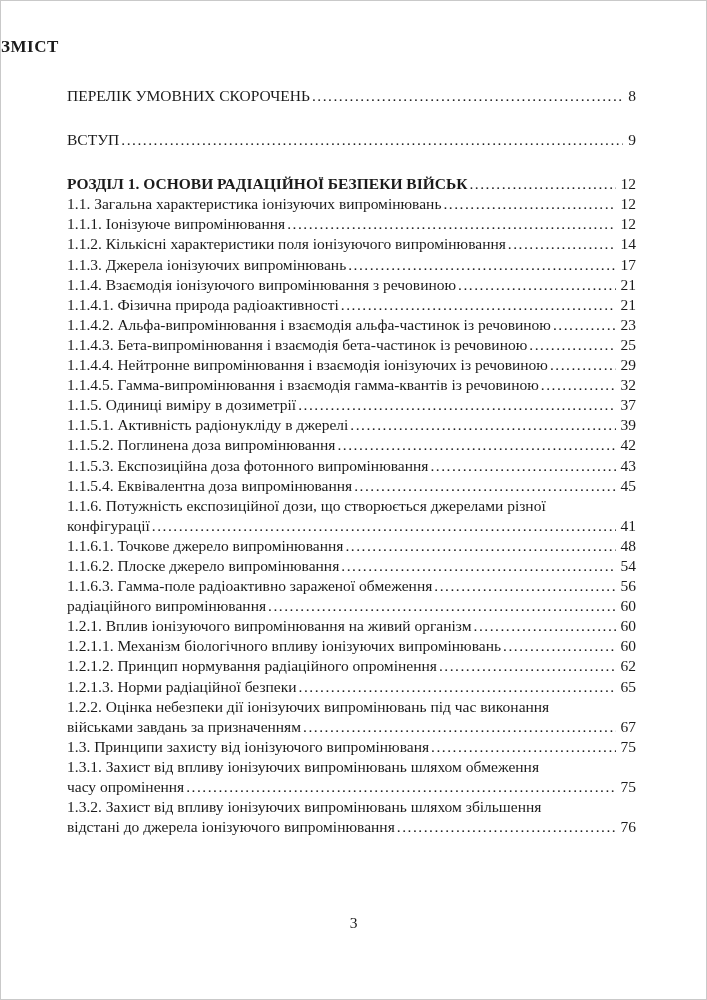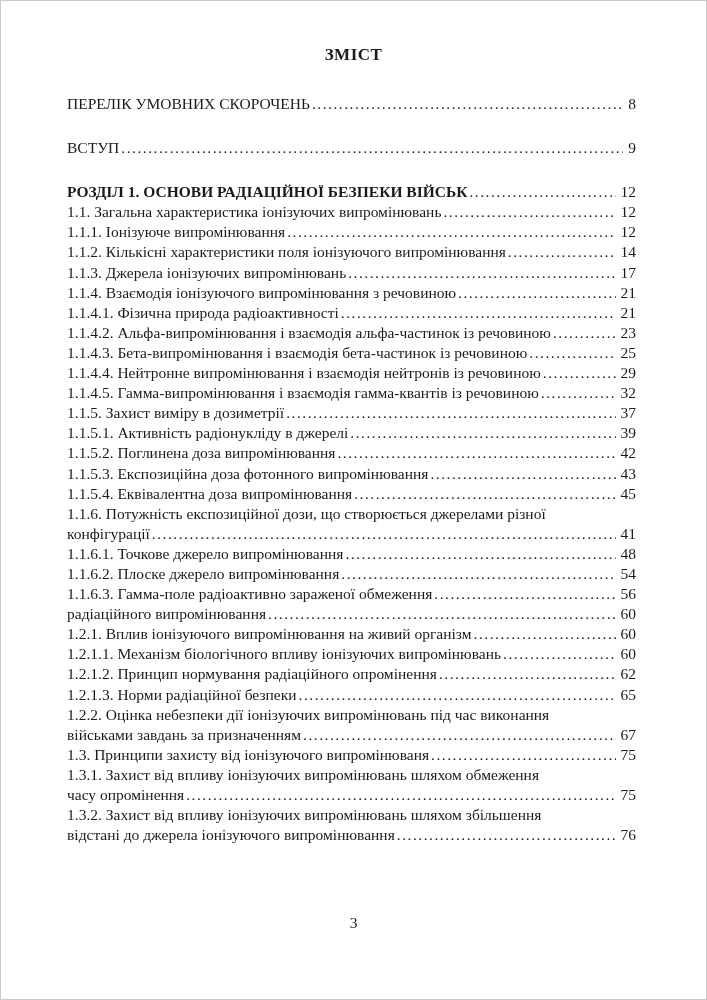--- a/index.html
+++ b/index.html
@@ -12,23 +12,22 @@
     overflow: hidden;
   }
   .page {
     width: 707px; height: 1000px;
     box-sizing: border-box;
     border: 1px solid #c9c9c9;
     background: #ffffff;
     position: relative;
   }
   .doc-title {
-    margin: 8px;
+    margin: 0;
     padding-top: 36px;
-    text-align: center;
     font-size: 17px;
     line-height: 19px;
     font-weight: bold;
     letter-spacing: 0.5px;
   }
   .toc {
     margin-top: 30px;
     padding: 0 70px 0 66px;
   }
   .toc-entry.spaced { margin-top: 24px; }
@@ -144,35 +143,35 @@
       </div>
       <div class="toc-entry">
         <div class="toc-line last">
           <span class="toc-label">1.1.4.3. Бета-випромінювання і взаємодія бета-частинок із речовиною</span>
           <span class="toc-dots"></span>
           <span class="toc-page">25</span>
         </div>
       </div>
       <div class="toc-entry">
         <div class="toc-line last">
-          <span class="toc-label">1.1.4.4. Нейтронне випромінювання і взаємодія нейтронів із речовиною</span>
+          <span class="toc-label">1.1.4.4. Нейтронне випромінювання і взаємодія іонізуючих із речовиною</span>
           <span class="toc-dots"></span>
           <span class="toc-page">29</span>
         </div>
       </div>
       <div class="toc-entry">
         <div class="toc-line last">
           <span class="toc-label">1.1.4.5. Гамма-випромінювання і взаємодія гамма-квантів із речовиною</span>
           <span class="toc-dots"></span>
           <span class="toc-page">32</span>
         </div>
       </div>
       <div class="toc-entry">
         <div class="toc-line last">
-          <span class="toc-label">1.1.5. Захист виміру в дозиметрії</span>
+          <span class="toc-label">1.1.5. Одиниці виміру в дозиметрії</span>
           <span class="toc-dots"></span>
           <span class="toc-page">37</span>
         </div>
       </div>
       <div class="toc-entry">
         <div class="toc-line last">
           <span class="toc-label">1.1.5.1. Активність радіонукліду в джерелі</span>
           <span class="toc-dots"></span>
           <span class="toc-page">39</span>
         </div>

